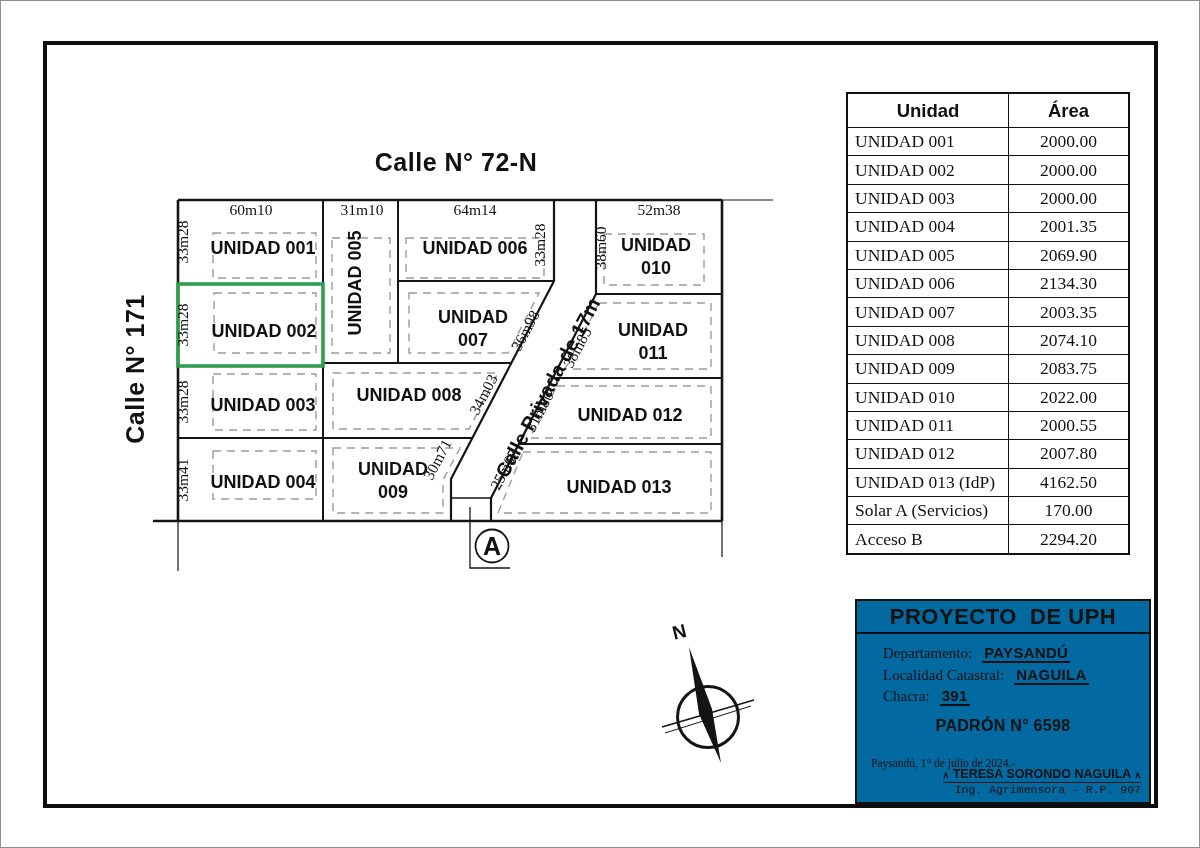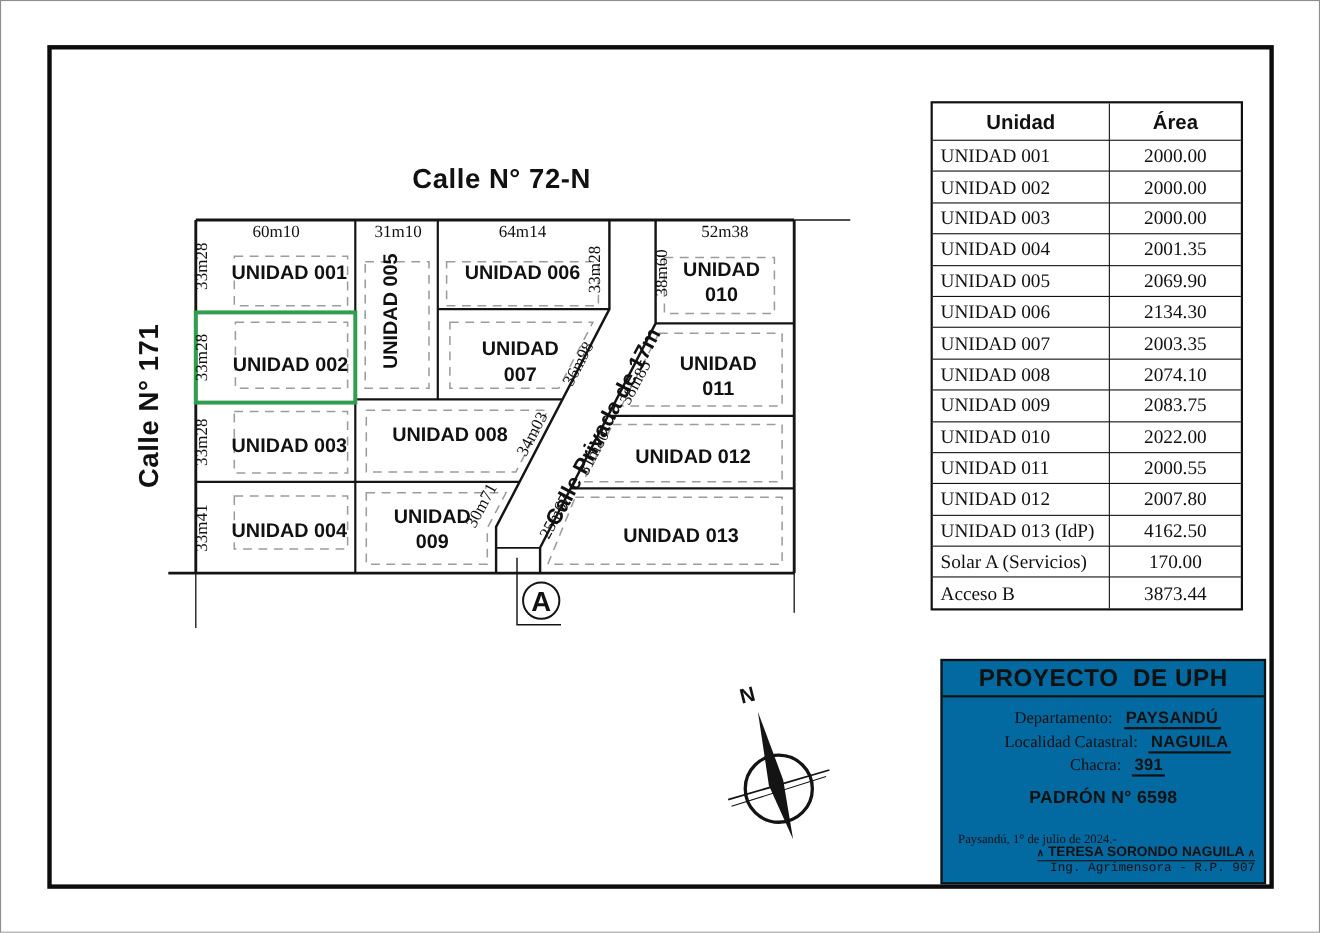--- a/index.html
+++ b/index.html
@@ -37,21 +37,21 @@
   
   .tblock{
     position:absolute;left:854px;top:598px;width:292px;height:201px;
     border:2.5px solid #111;background:#0369a1;
   }
   .tblock .ttl{
     height:31px;line-height:31px;border-bottom:2.5px solid #111;
     text-align:center;font-weight:bold;font-size:22px;letter-spacing:.5px;
     white-space:pre;
   }
-  .tblock .fields{margin-top:9px;padding-left:26px;text-align:center;}
+  .tblock .fields{margin-top:9px;padding-left:26px;}
   .tblock .frow{font-family:"Liberation Serif",serif;font-size:15px;line-height:21.5px;white-space:nowrap;}
   .tblock .fval{
     font-family:"Liberation Sans",sans-serif;font-weight:bold;font-size:15px;
     border-bottom:2px solid #111;margin-left:10px;padding:0 2px 0 2px;letter-spacing:.3px;
     display:inline-block;line-height:17px;
   }
   .tblock .padron{text-align:center;font-weight:bold;font-size:16px;margin-top:9px;letter-spacing:.3px;}
   .tblock .date{font-family:"Liberation Serif",serif;font-size:11.5px;padding-left:14px;margin-top:22px;}
   .tblock .sig{position:absolute;right:8px;bottom:6px;width:220px;text-align:right;}
   .tblock .sig-name{
@@ -199,21 +199,21 @@
     <div class="cell col2 body">2022.00</div>
     <div class="cell col1 body">UNIDAD 011</div>
     <div class="cell col2 body">2000.55</div>
     <div class="cell col1 body">UNIDAD 012</div>
     <div class="cell col2 body">2007.80</div>
     <div class="cell col1 body">UNIDAD 013 (IdP)</div>
     <div class="cell col2 body">4162.50</div>
     <div class="cell col1 body">Solar A (Servicios)</div>
     <div class="cell col2 body">170.00</div>
     <div class="cell col1 body">Acceso B</div>
-    <div class="cell col2 body">3873.44</div>
+    <div class="cell col2 body">2294.20</div>
   </div>
 
   <div class="tblock">
     <div class="ttl">PROYECTO  DE UPH</div>
     <div class="fields">
       <div class="frow"><span>Departamento:</span><span class="fval">PAYSANDÚ</span></div>
       <div class="frow"><span>Localidad Catastral:</span><span class="fval">NAGUILA</span></div>
       <div class="frow"><span>Chacra:</span><span class="fval">391</span></div>
     </div>
     <div class="padron">PADRÓN N° 6598</div>

